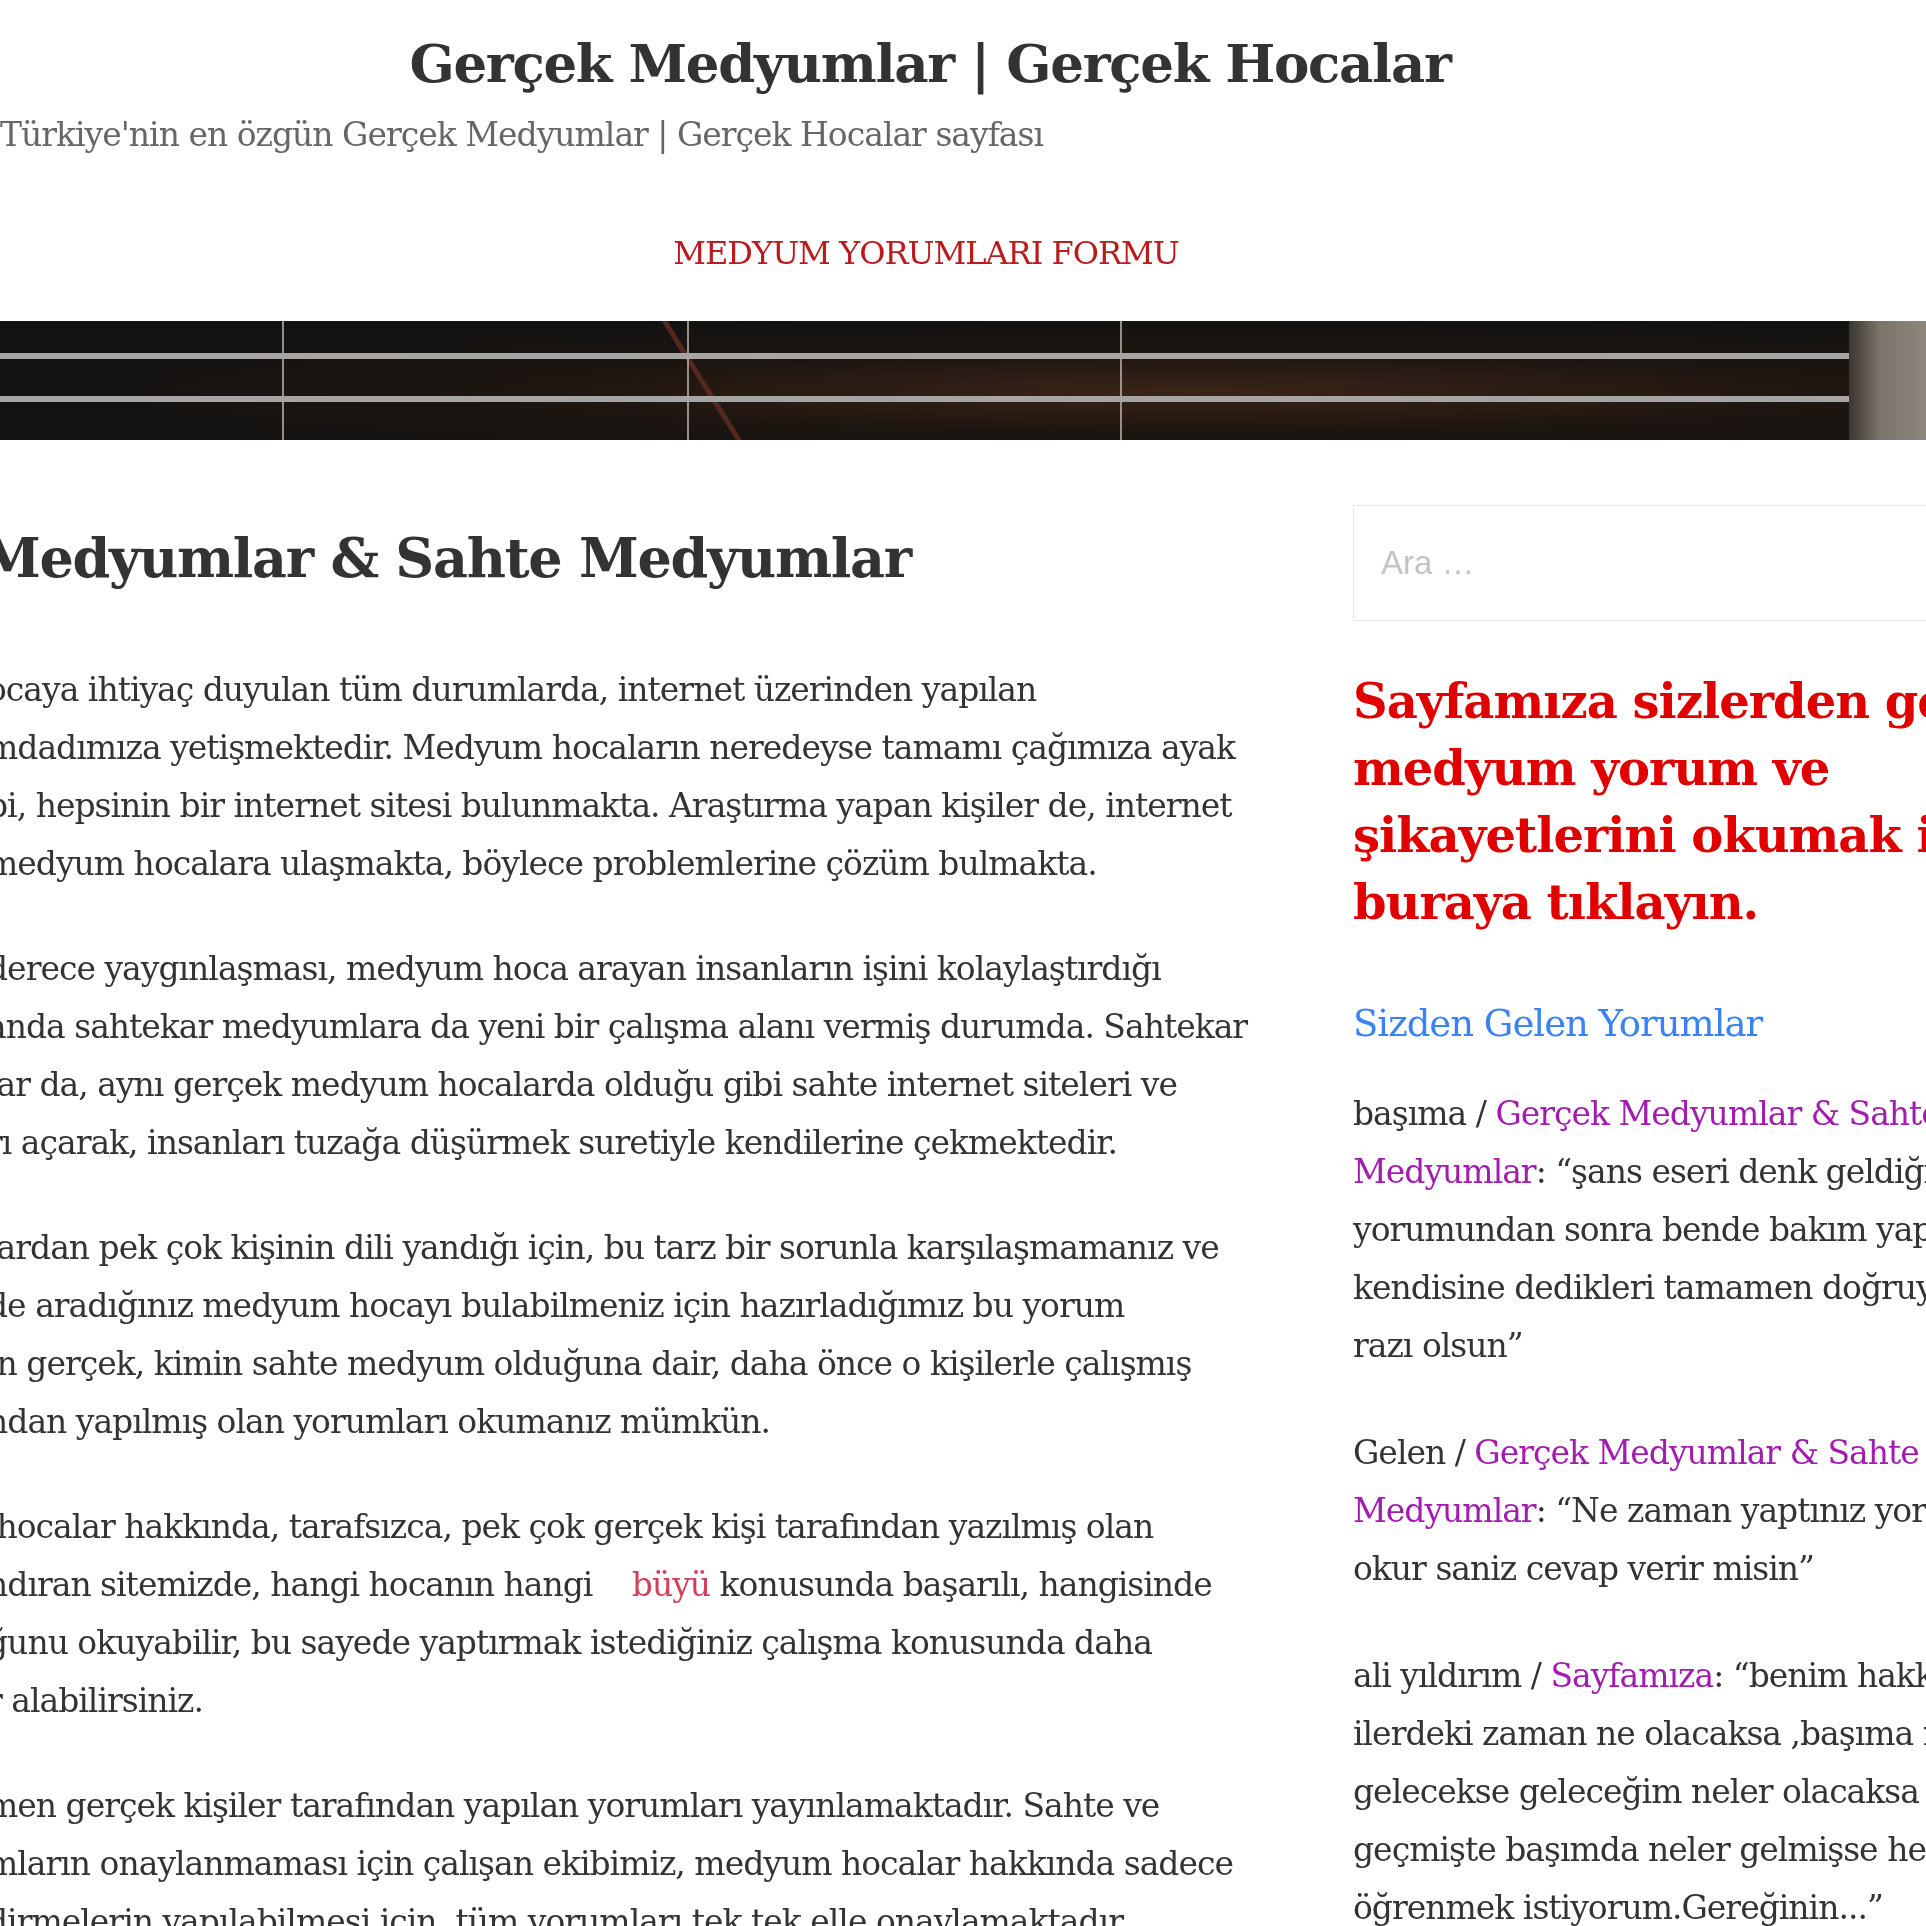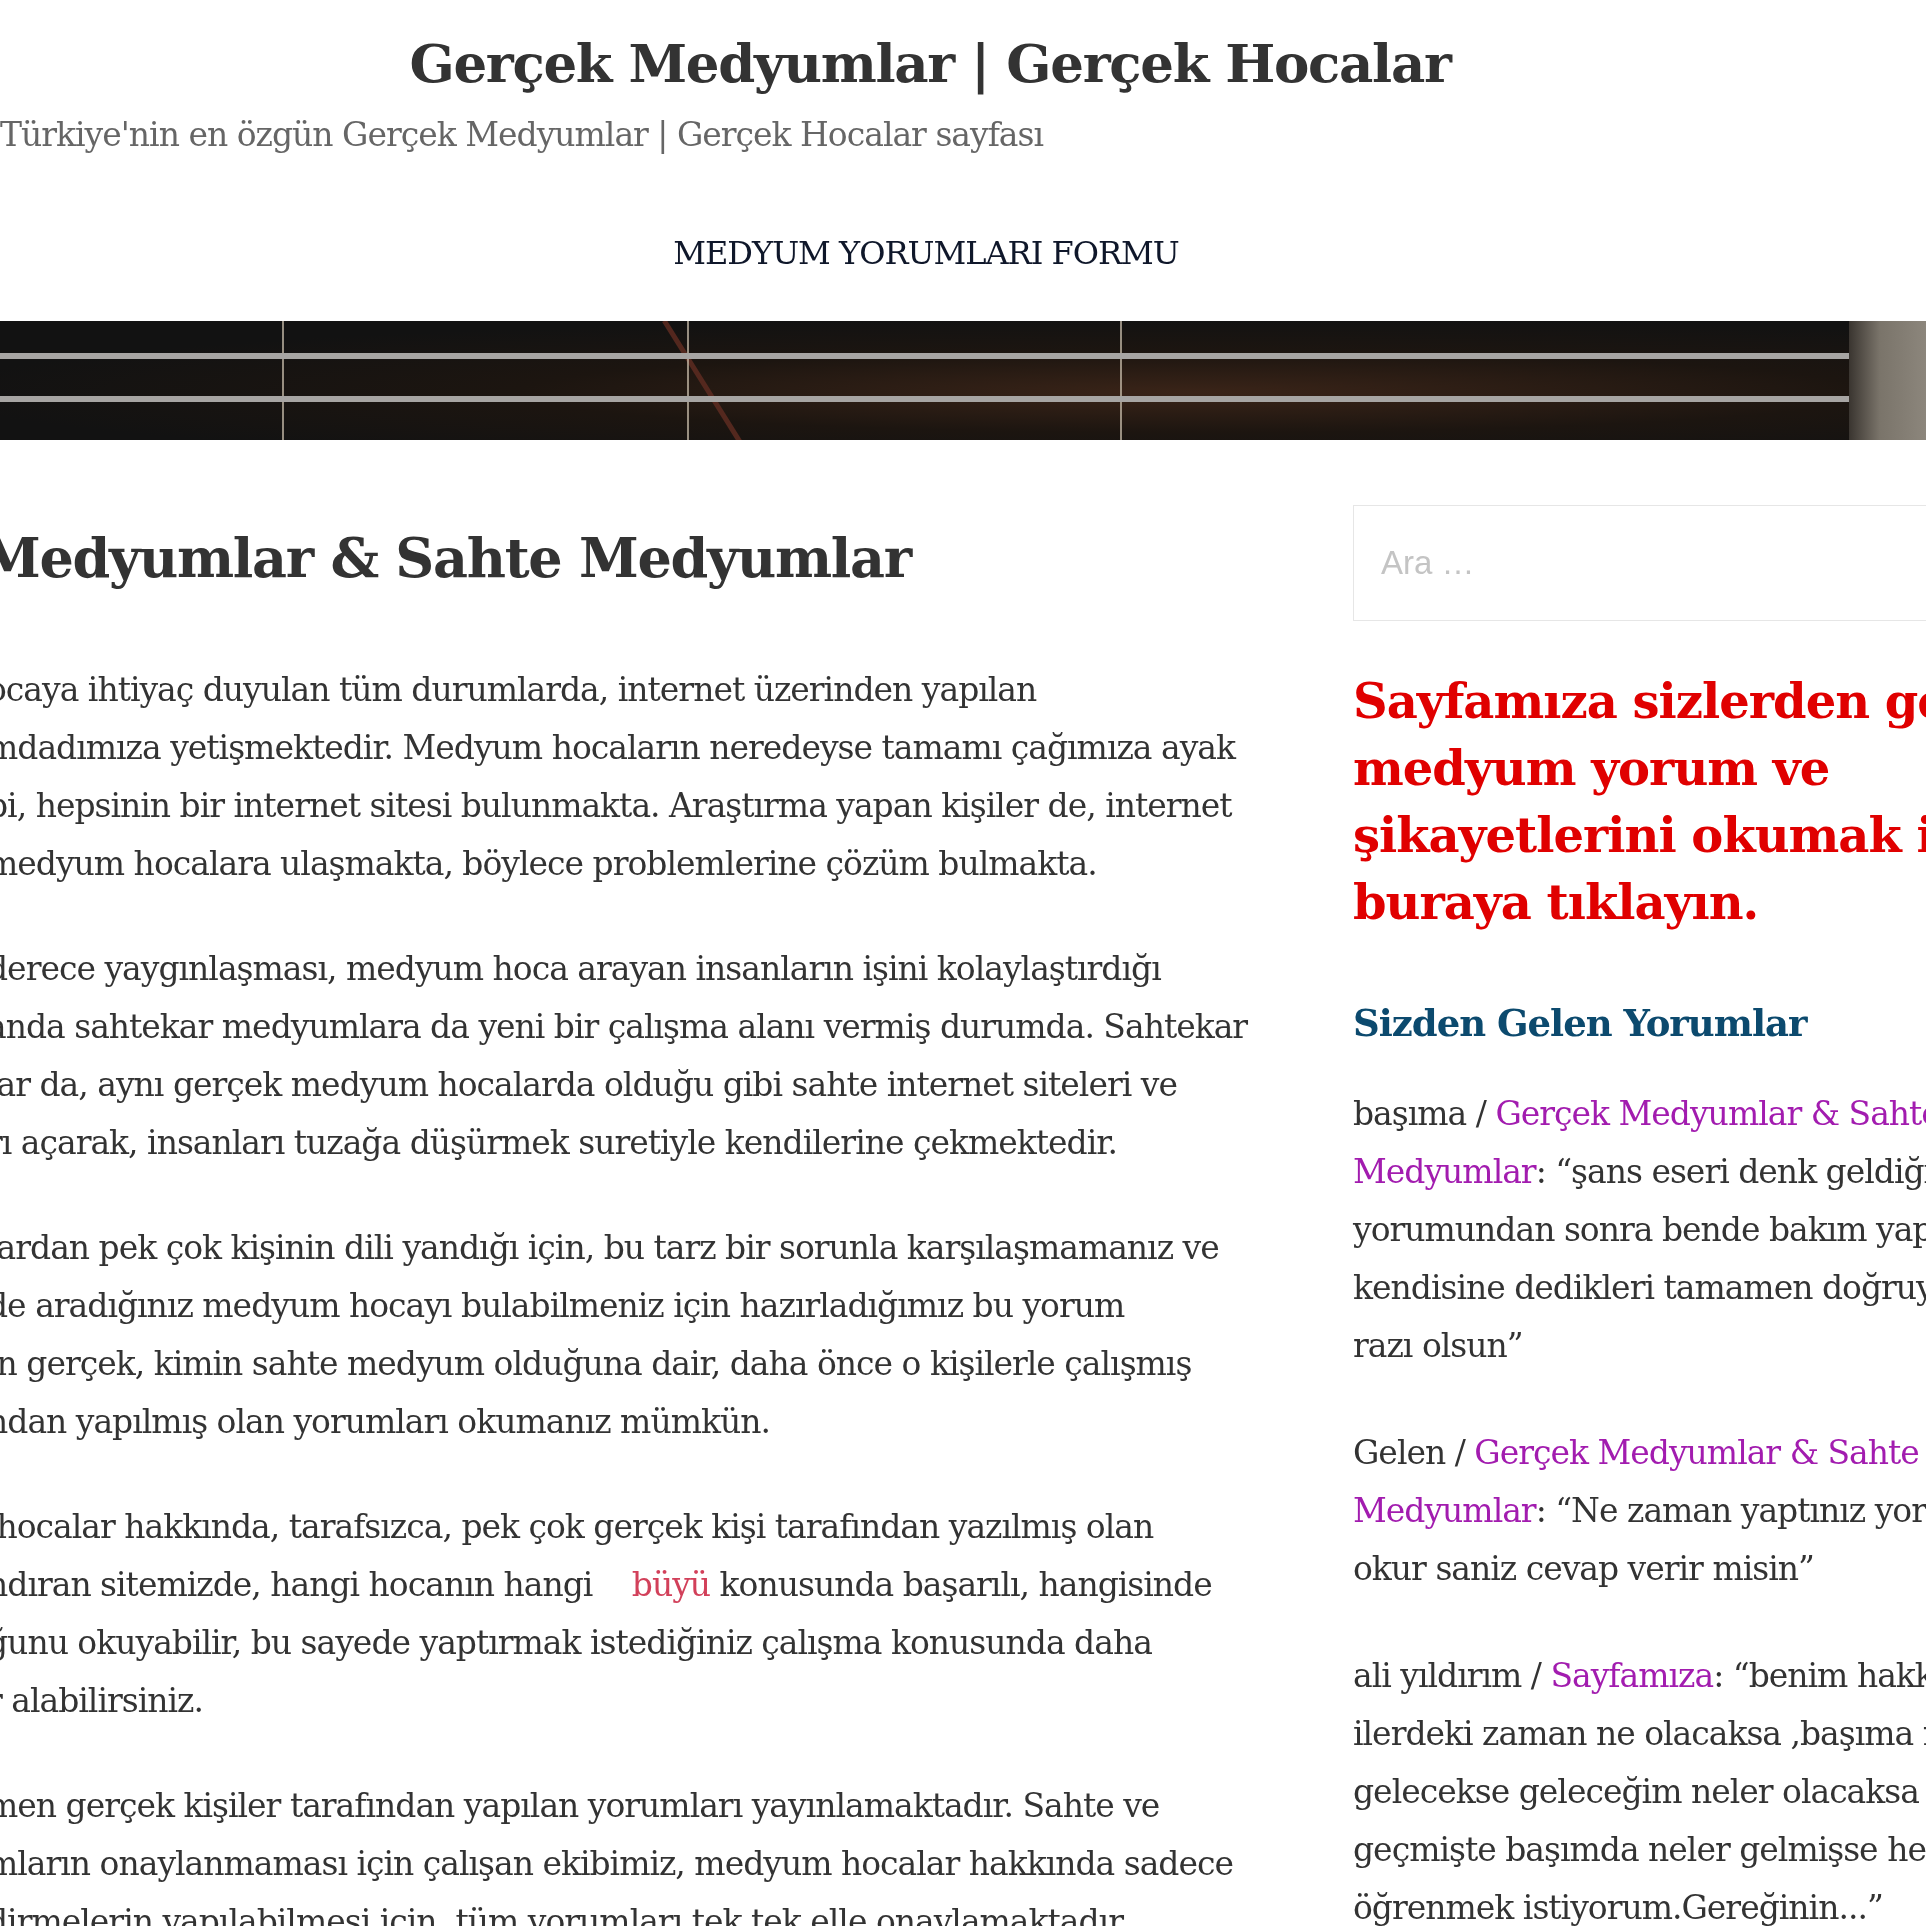--- a/index.html
+++ b/index.html
@@ -14,21 +14,21 @@
     margin:4px; line-height:71px;
   }
   .site-desc {
     position:absolute; left:0; width:1852px; top:109px; 
     font-size:33px; color:#666666; letter-spacing:-1px; line-height:51px; margin:0;
   }
   .nav {
     position:absolute; left:0; width:1852px; top:228px; text-align:center;
     font-size:32px; color:#333333; letter-spacing:-1px; line-height:51px;
   }
-  .nav a { color:#0f172a; text-decoration:none;margin-top:33px; }
+  .nav a { color:#b91c1c; text-decoration:none;margin-top:33px; }
   .banner {
     position:absolute; left:0; top:321px; width:1926px; height:119px;
     background:
       linear-gradient(90deg, rgba(20,20,20,0.0) 0%, rgba(0,0,0,0) 100%),
       radial-gradient(ellipse at 62% 60%, #3a2418 0%, #1c1510 40%, #121212 75%);
     overflow:hidden;
   }
   .banner .stripe { position:absolute; left:0; width:1926px; height:6.4px; background:#a7a5a3; }
   .banner .s1 { top:32px; }
   .banner .s2 { top:75px; }
@@ -58,21 +58,21 @@
   }
   .search::placeholder { color:#c4c4c4; }
 
   .callout {
     position:absolute; left:1353px; top:668px; width:642px;
     font-size:48px; font-weight:bold; color:#e00000; line-height:67px; letter-spacing:-1px;
     margin:0; white-space:pre; text-decoration:none; display:block;
   }
   .widget-title {
     position:absolute; left:1353px; top:998px; margin:0;
-    font-size:37px; font-weight:bold; color:#0c4a6e; letter-spacing:-1px; line-height:51px;
+    font-size:37px; font-weight:normal; color:#3b82f6; letter-spacing:-1px; line-height:51px;
   }
   .comments {
     position:absolute; left:1353px; top:1085px; width:706px;
     font-size:33px; color:#333333; line-height:58px; letter-spacing:-1px;
   }
   .comment { margin:0 0 49px 0; white-space:pre; }
   .comment a { color:#a21caf; text-decoration:none; }
 </style>
 </head>
 <body>

